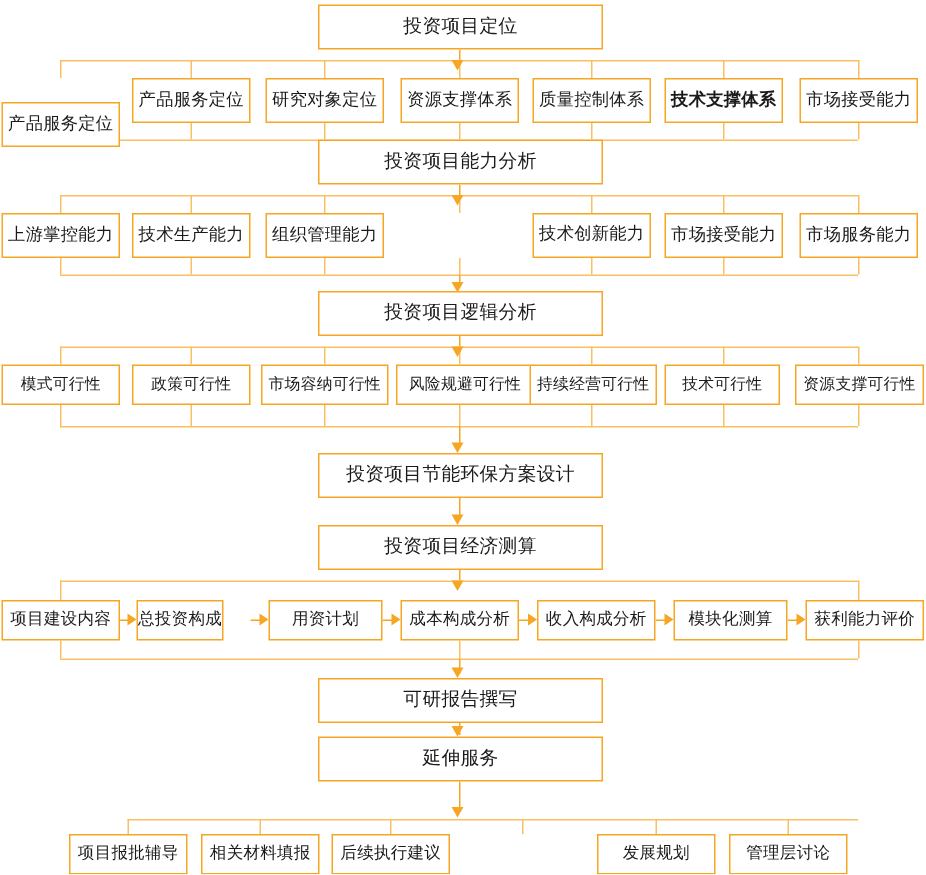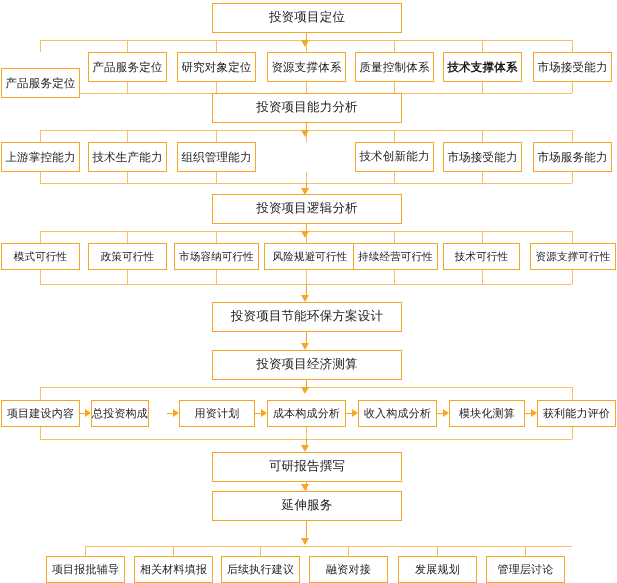--- a/index.html
+++ b/index.html
@@ -225,17 +225,16 @@
   <div class="vline" style="left:85px;top:546px;height:10px;"></div>
   <div class="vline" style="left:173px;top:546px;height:10px;"></div>
   <div class="vline" style="left:260px;top:546px;height:10px;"></div>
   <div class="vline" style="left:348px;top:546px;height:10px;"></div>
   <div class="vline" style="left:437px;top:546px;height:10px;"></div>
   <div class="vline" style="left:525px;top:546px;height:10px;"></div>
 
   <div class="box small" style="left:46px;top:556px;width:79px;">项目报批辅导</div>
   <div class="box small" style="left:134px;top:556px;width:79px;">相关材料填报</div>
   <div class="box small" style="left:221px;top:556px;width:79px;">后续执行建议</div>
-  <div class="box small" style="left:309px;top:556px;width:79px;">融资对接</div>
   <div class="box small" style="left:398px;top:556px;width:79px;">发展规划</div>
   <div class="box small" style="left:486px;top:556px;width:79px;">管理层讨论</div>
 
 </div>
 
 </body></html>

